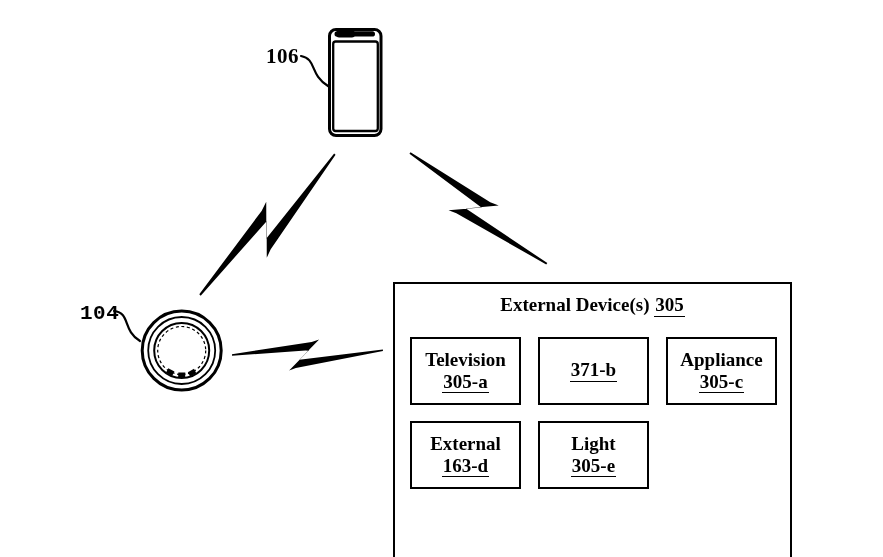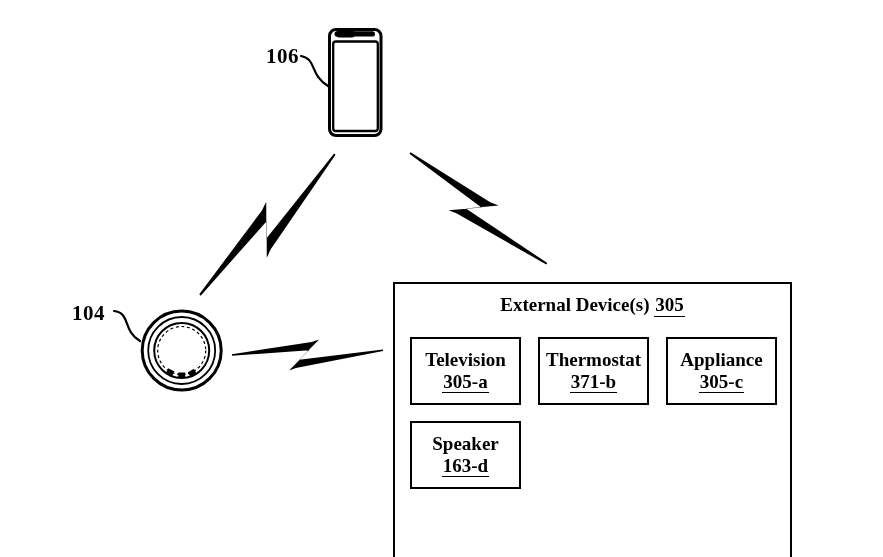--- a/index.html
+++ b/index.html
@@ -88,41 +88,44 @@
     <path d="M 114 311 C 131 313 122 330 140 341" fill="none" stroke="#000" stroke-width="2.2" stroke-linecap="round"></path>
 
     <g fill="#000" stroke="none">
       <polygon points="0,-0.5 53,-7 58,-8.5 44.5,4.5 100,-0.5 100,0.5 42,10 37.5,11.5 51,-1.5 0,0.5" transform="translate(200,295) rotate(-46.25) scale(1.95)"></polygon>
       <polygon points="0,-0.5 53,-7 58,-8.5 44.5,4.5 100,-0.5 100,0.5 42,10 37.5,11.5 51,-1.5 0,0.5" transform="translate(410,153) rotate(39) scale(1.76)"></polygon>
       <polygon points="0,-0.5 53,-7 58,-8.5 44.5,4.5 100,-0.5 100,0.5 42,10 37.5,11.5 51,-1.5 0,0.5" transform="translate(232,355) rotate(-1.8) scale(1.51)"></polygon>
     </g>
   </svg>
 
   <div class="ref-label" style="left:266px;top:46px;">106</div>
-  <div class="ref-label" style="left:72px;top:303px;">104</div>
+  <div class="ref-label" style="left:80px;top:303px;font-family:Liberation Mono, monospace;">104</div>
 
   <div class="panel">
     <div class="panel-title">
       <span>External Device(s)</span>
       <span class="u">305</span>
     </div>
 
     <div class="grid">
       <div class="device-box">
         <span>Television</span>
         <span class="u">305-a</span>
       </div>
       <div class="device-box">
-        <span>Thermostat</span>
         <span class="u">371-b</span>
       </div>
       <div class="device-box">
         <span>Appliance</span>
         <span class="u">305-c</span>
       </div>
       <div class="device-box">
-        <span>Speaker</span>
+        <span>External</span>
         <span class="u">163-d</span>
+      </div>
+      <div class="device-box">
+        <span>Light</span>
+        <span class="u">305-e</span>
       </div>
     </div>
   </div>
 
 </div>
 
 </body></html>

